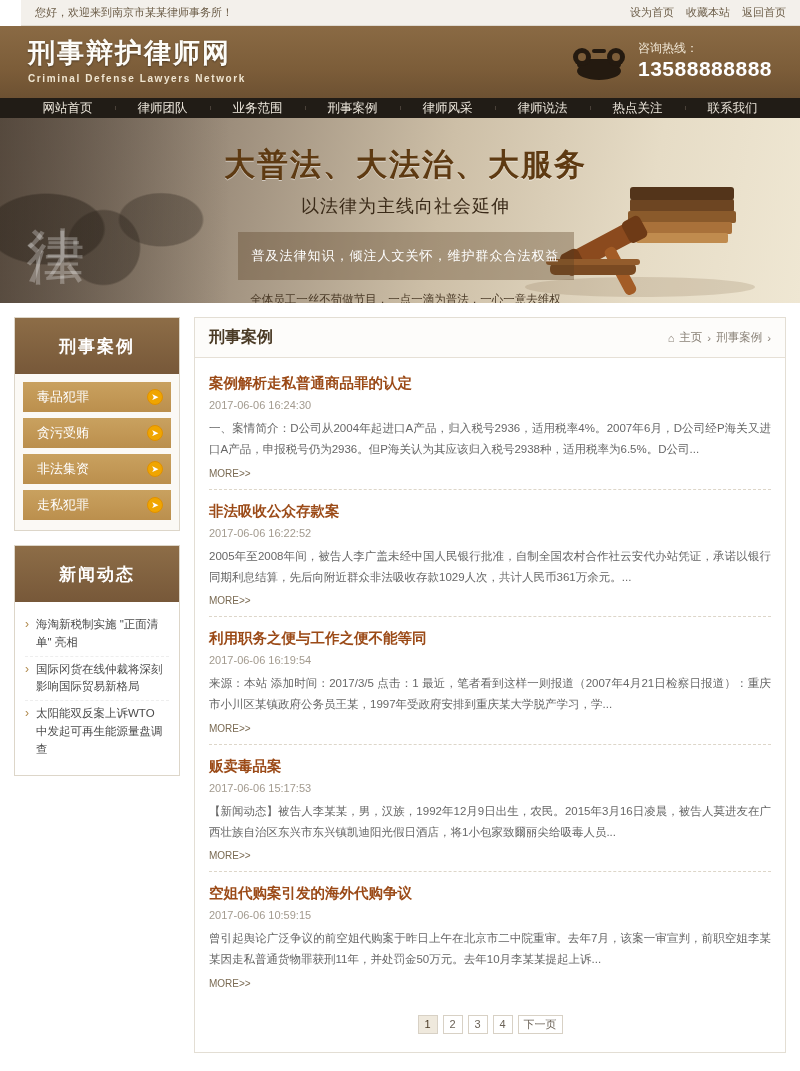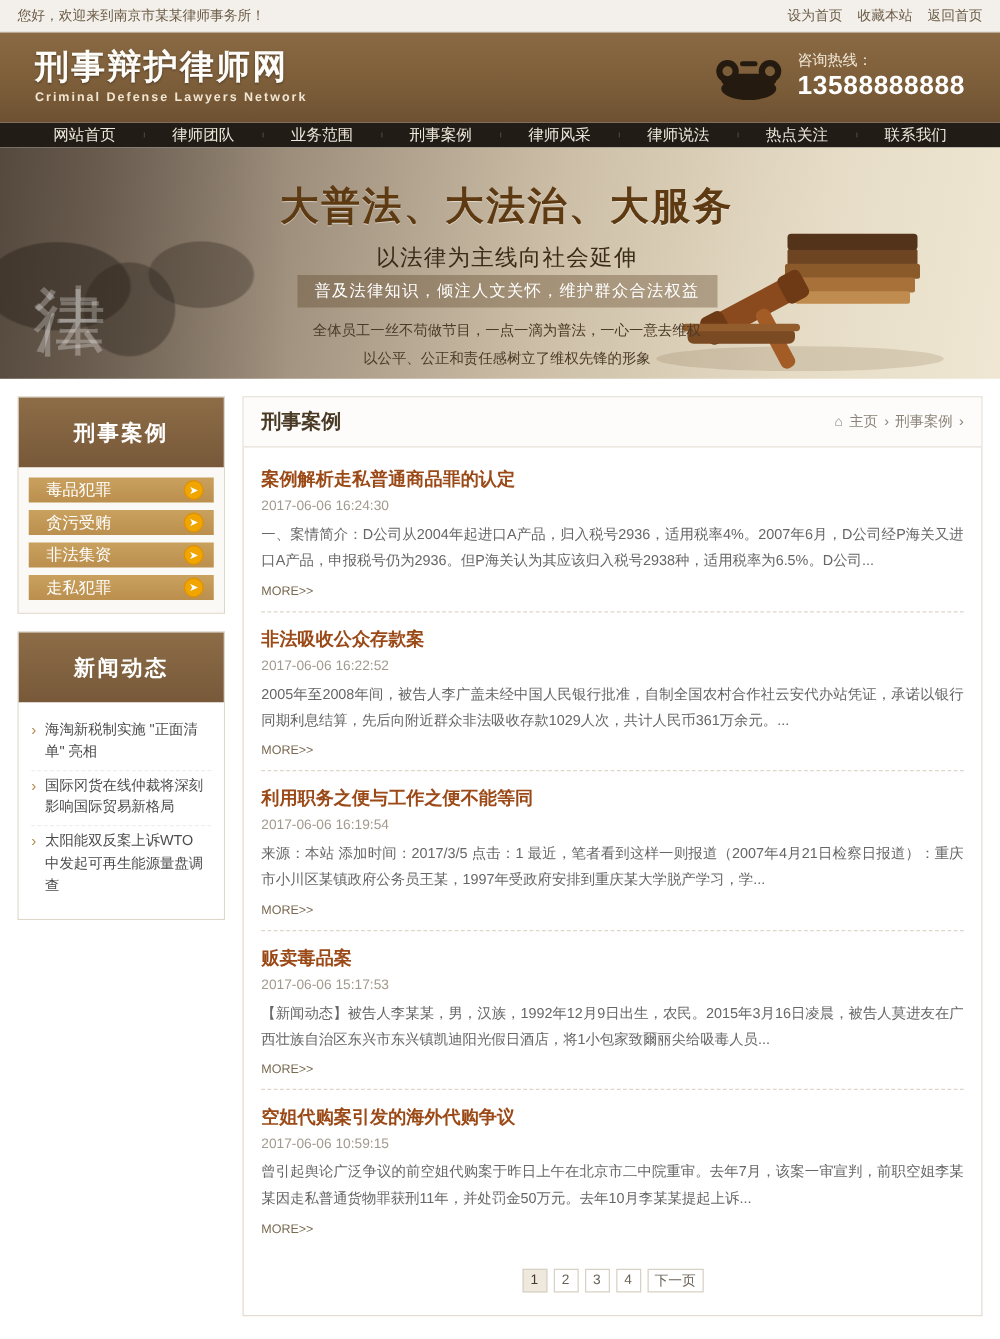--- a/index.html
+++ b/index.html
@@ -16,20 +16,21 @@
   .topbar {
     height: 26px;
     background: #f3f0eb;
     border-bottom: 1px solid #e0dbd2;
     display: flex;
     align-items: center;
     justify-content: space-between;
     padding: 0 14px;
     font-size: 11px;
     color: #6b5c47;
+    margin-left: 21px;
   }
   .topbar .links { display: flex; gap: 12px; }
   .topbar .links span { color: #6b5c47; cursor: pointer; }
 
   
   .header {
     height: 72px;
     background: linear-gradient(180deg,#8a6a44 0%, #7c5d39 60%, #6d5132 100%);
     display: flex;
     align-items: center;
@@ -136,26 +137,26 @@
     letter-spacing: 2px;
     text-shadow: 0 1px 0 rgba(255,255,255,.5);
   }
   .b-line2 {
     margin-top: 8px;
     font-size: 18px;
     color: #3a2a18;
     letter-spacing: 1px;
   }
   .b-line3 {
-    margin-top: 2px;
+    margin-top: 14px;
     font-size: 13px;
     color: #ffffff;
     background: rgba(90,64,34,.35);
     display: inline-block;
-    padding: 4px 14px;
+    padding: 15px 14px;
     letter-spacing: 1px;
   }
   .b-line4 {
     margin-top: 10px;
     font-size: 11.5px;
     color: #4a3venture;
     color: #4a3a27;
     line-height: 1.7;
   }
   .banner .gavel {
@@ -183,21 +184,21 @@
     height: 56px;
     background: linear-gradient(180deg,#8d6d47,#775839);
     color: #fff;
     display: flex; align-items: center; justify-content: center;
     font-size: 17px; font-weight: bold;
     letter-spacing: 2px;
     font-family: "Liberation Serif", serif;
   }
   .side-list { padding: 8px 8px 10px; background: #fbf9f5; }
   .side-item {
-    height: 20px;
+    height: 30px;
     margin-bottom: 6px;
     background: linear-gradient(180deg,#c9a15f,#bb8f4d);
     color: #fff;
     font-size: 13px;
     display: flex; align-items: center;
     padding: 0 8px 0 14px;
     justify-content: space-between;
     cursor: pointer;
   }
   .side-item:last-child { margin-bottom: 0; }

